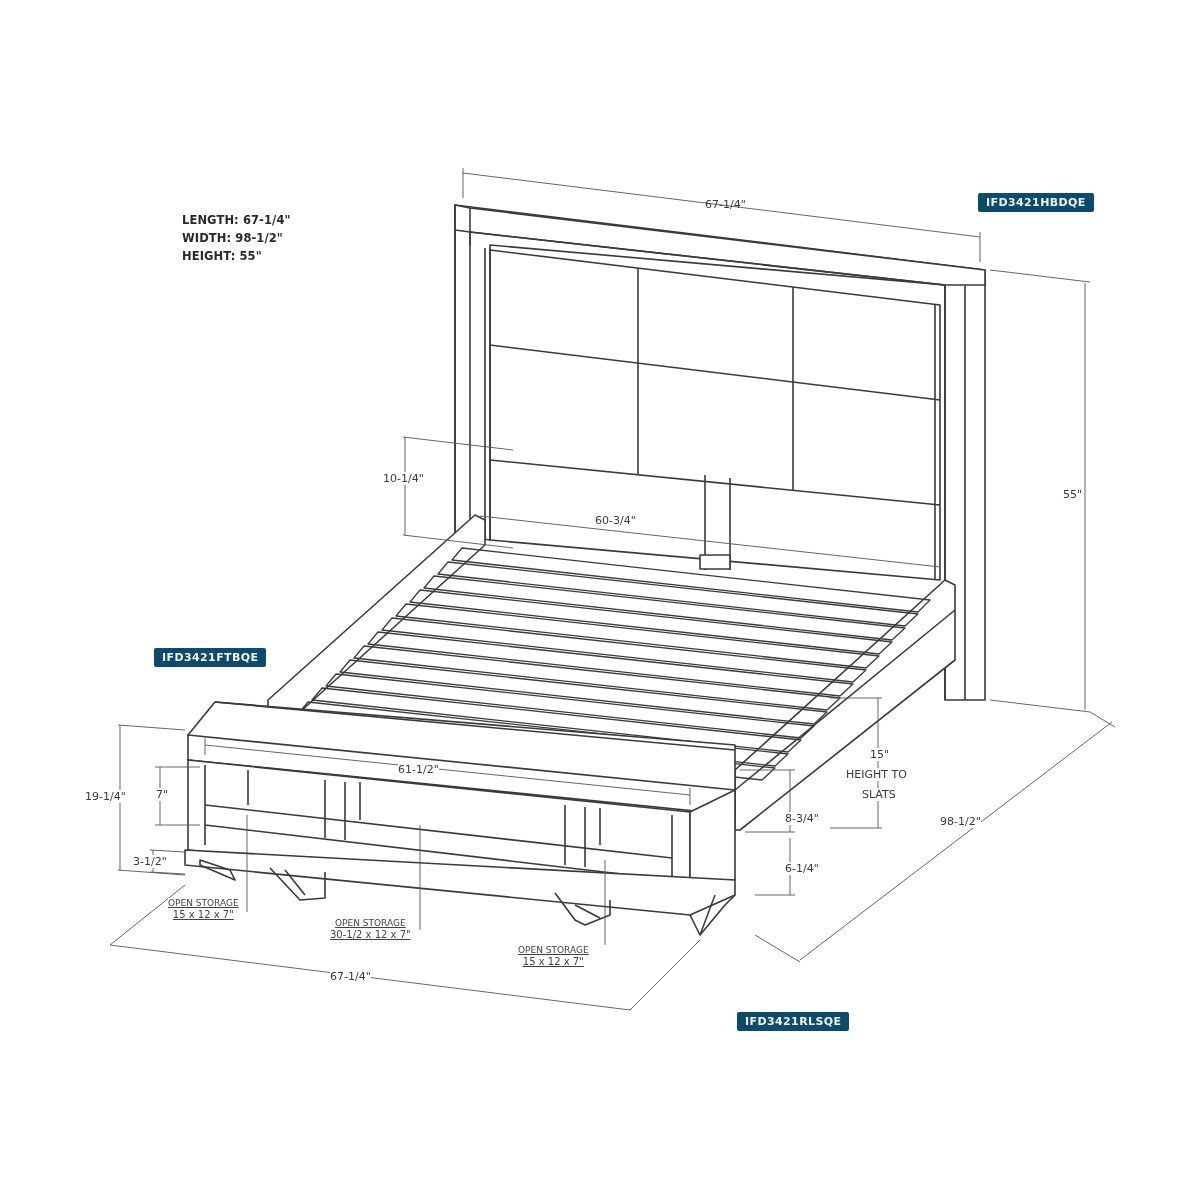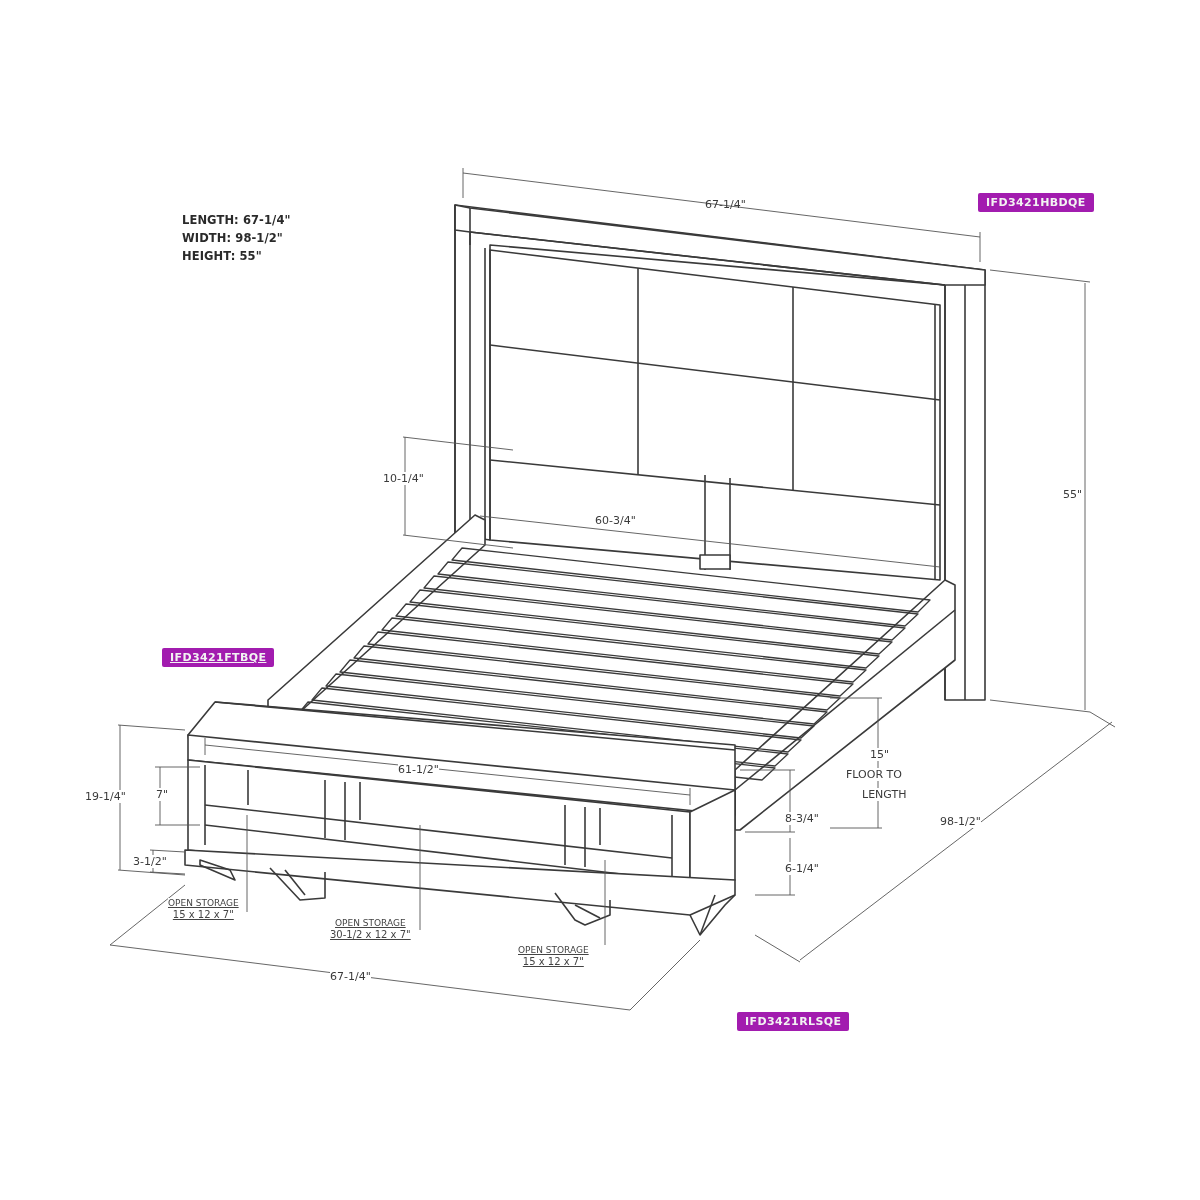--- a/index.html
+++ b/index.html
@@ -1,19 +1,19 @@
 <!DOCTYPE html>
 <html><head>
 <meta charset="utf-8">
 <style>
   html, body { margin:0; padding:0; background:#ffffff; }
   body { width:1200px; height:1200px; position:relative; overflow:hidden; font-family:"DejaVu Sans", sans-serif; }
   #stage { position:absolute; left:0; top:0; width:1200px; height:1200px; }
   .spec { position:absolute; left:182px; font-family:"DejaVu Sans", sans-serif; font-weight:bold; font-size:11.5px; color:#2a2a2a; letter-spacing:0.1px; }
-  .tag { position:absolute; background:#a21caf; color:#f2f2f2; font-family:"DejaVu Sans", sans-serif; font-weight:bold; font-size:11px; padding:3px 8px; border-radius:2px; letter-spacing:0.4px; }
+  .tag { position:absolute; background:#0c4a6e; color:#f2f2f2; font-family:"DejaVu Sans", sans-serif; font-weight:bold; font-size:11px; padding:3px 8px; border-radius:2px; letter-spacing:0.4px; }
   .dim { position:absolute; font-family:"DejaVu Sans", sans-serif; font-size:11px; color:#3a3a3a; white-space:nowrap; }
   .note { position:absolute; font-family:"DejaVu Sans", sans-serif; font-size:9px; color:#444; text-align:center; line-height:11px; white-space:nowrap;text-decoration:underline; }
   .note .n2 { font-size:10px; }
   svg { position:absolute; left:0; top:0; }
 </style>
 </head>
 <body>
 
 <div id="stage">
 
@@ -150,34 +150,34 @@
       <line x1="420" y1="825" x2="420" y2="930"></line>
       <line x1="605" y1="860" x2="605" y2="945"></line>
     </g>
   </svg>
 
   <div class="spec" style="top:213px;">LENGTH: 67-1/4"</div>
   <div class="spec" style="top:231px;">WIDTH: 98-1/2"</div>
   <div class="spec" style="top:249px;">HEIGHT: 55"</div>
 
   <div class="tag" style="left:978px; top:193px;">IFD3421HBDQE</div>
-  <div class="tag" style="left:162px; top:648px;text-decoration:underline;">IFD3421FTBQE</div>
+  <div class="tag" style="left:154px; top:648px;">IFD3421FTBQE</div>
   <div class="tag" style="left:737px; top:1012px;">IFD3421RLSQE</div>
 
   <div class="dim" style="left:705px; top:198px;">67-1/4"</div>
   <div class="dim" style="left:1063px; top:488px; background:#fff;">55"</div>
   <div class="dim" style="left:383px; top:472px; background:#fff;">10-1/4"</div>
   <div class="dim" style="left:595px; top:514px; background:#fff;">60-3/4"</div>
   <div class="dim" style="left:398px; top:763px; background:#fff;">61-1/2"</div>
   <div class="dim" style="left:85px; top:790px; background:#fff;">19-1/4"</div>
   <div class="dim" style="left:156px; top:788px; background:#fff;">7"</div>
   <div class="dim" style="left:133px; top:855px; background:#fff;">3-1/2"</div>
   <div class="dim" style="left:870px; top:748px; background:#fff;">15"</div>
-  <div class="dim" style="left:846px; top:768px; background:#fff;">FLOOR TO</div>
-  <div class="dim" style="left:862px; top:788px; background:#fff;">LENGTH</div>
+  <div class="dim" style="left:846px; top:768px; background:#fff;">HEIGHT TO</div>
+  <div class="dim" style="left:862px; top:788px; background:#fff;">SLATS</div>
   <div class="dim" style="left:785px; top:812px; background:#fff;">8-3/4"</div>
   <div class="dim" style="left:785px; top:862px; background:#fff;">6-1/4"</div>
   <div class="dim" style="left:940px; top:815px; background:#fff;">98-1/2"</div>
   <div class="dim" style="left:330px; top:970px; background:#fff;">67-1/4"</div>
 
   <div class="note" style="left:168px; top:898px; background:#fff;">
     <div>OPEN STORAGE</div>
     <div class="n2">15 x 12 x 7"</div>
   </div>
   <div class="note" style="left:330px; top:918px; background:#fff;">

